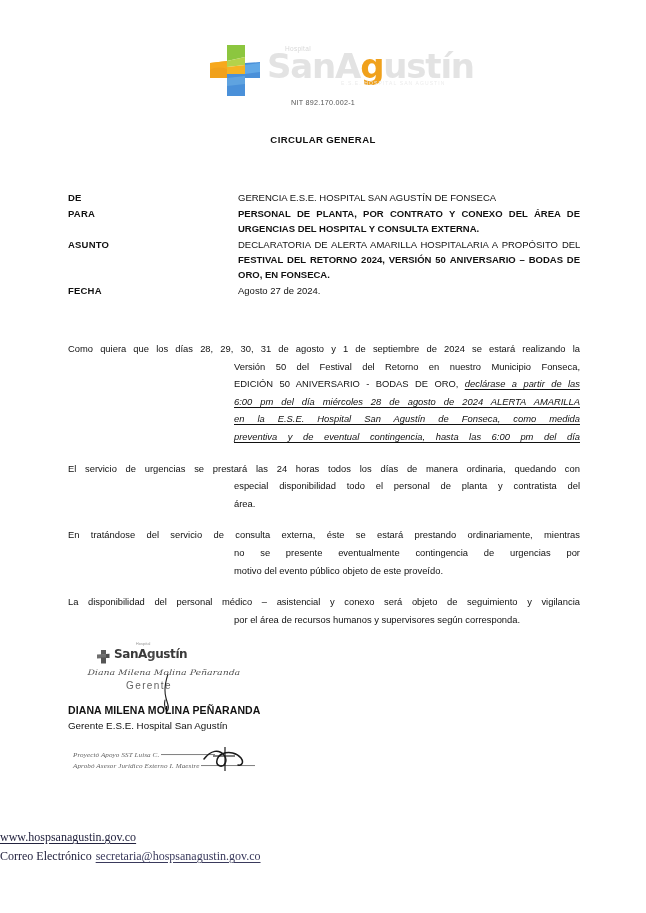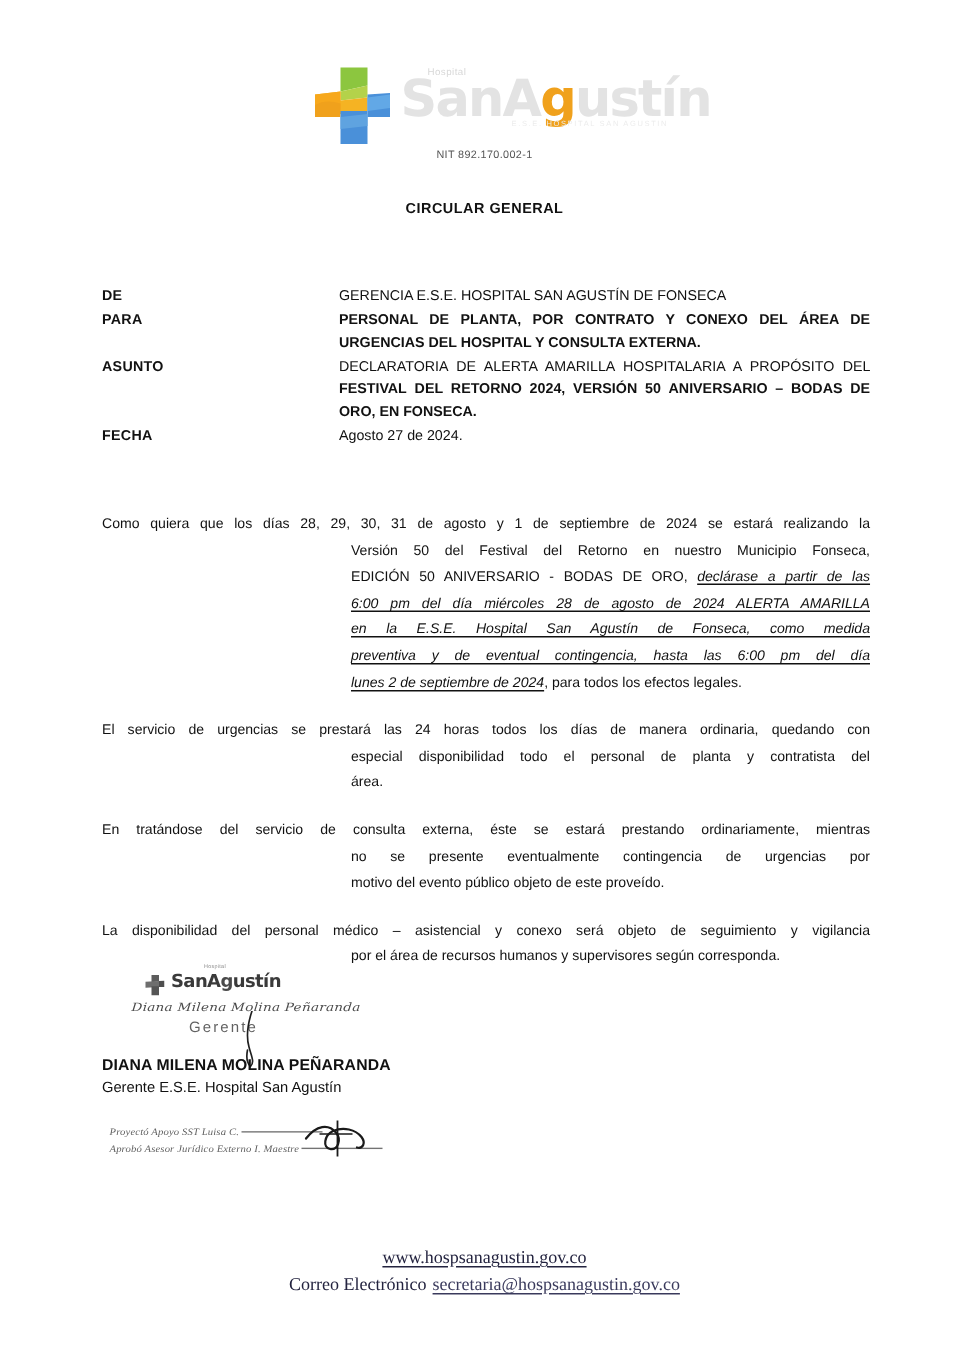--- a/index.html
+++ b/index.html
@@ -112,20 +112,21 @@
   .meta {
     position: absolute;
     top: 190px;
     left: 68px;
     width: 512px;
   }
   .meta-row {
     display: flex;
     align-items: flex-start;
     margin-bottom: 1px;
+    gap: 12px;
   }
   .meta-label {
     width: 158px;
     flex: 0 0 158px;
     font-size: 9.5px;
     font-weight: 700;
     letter-spacing: .2px;
     line-height: 15px;
     color: #111;
   }
@@ -299,21 +300,21 @@
     width: 48px;
     height: 26px;
   }
 
   
   .footer {
     position: absolute;
     left: 0;
     bottom: 48px;
     width: 646px;
-    text-align: center;
+    text-align: left;
     font-family: "Liberation Serif", serif;
     color: #2b2b44;
   }
   .footer-line {
     line-height: 17px;
   }
   .footer-url {
     font-size: 12px;
     text-decoration: underline;
     text-underline-offset: 2px;
@@ -402,21 +403,20 @@
 
   <div class="body">
 
     <div class="para">
       <span class="l full">Como quiera que los días 28, 29, 30, 31 de agosto y 1 de septiembre de 2024 se estará realizando la</span>
       <span class="l indent">Versión 50 del Festival del Retorno en nuestro Municipio Fonseca,</span>
       <span class="l indent"><span>EDICIÓN 50 ANIVERSARIO - BODAS DE ORO,</span> <span class="em-u">declárase a partir de las</span></span>
       <span class="l indent em-u">6:00 pm del día miércoles 28 de agosto de 2024 ALERTA AMARILLA</span>
       <span class="l indent em-u">en la E.S.E. Hospital San Agustín de Fonseca, como medida</span>
       <span class="l indent em-u">preventiva y de eventual contingencia, hasta las 6:00 pm del día</span>
-      <span class="l indent last"><span class="em-u">lunes 2 de septiembre de 2024</span><span>, para todos los efectos legales.</span></span>
     </div>
 
     <div class="para">
       <span class="l full">El servicio de urgencias se prestará las 24 horas todos los días de manera ordinaria, quedando con</span>
       <span class="l indent">especial disponibilidad todo el personal de planta y contratista del</span>
       <span class="l indent last">área.</span>
     </div>
 
     <div class="para">
       <span class="l full">En tratándose del servicio de consulta externa, éste se estará prestando ordinariamente, mientras</span>

